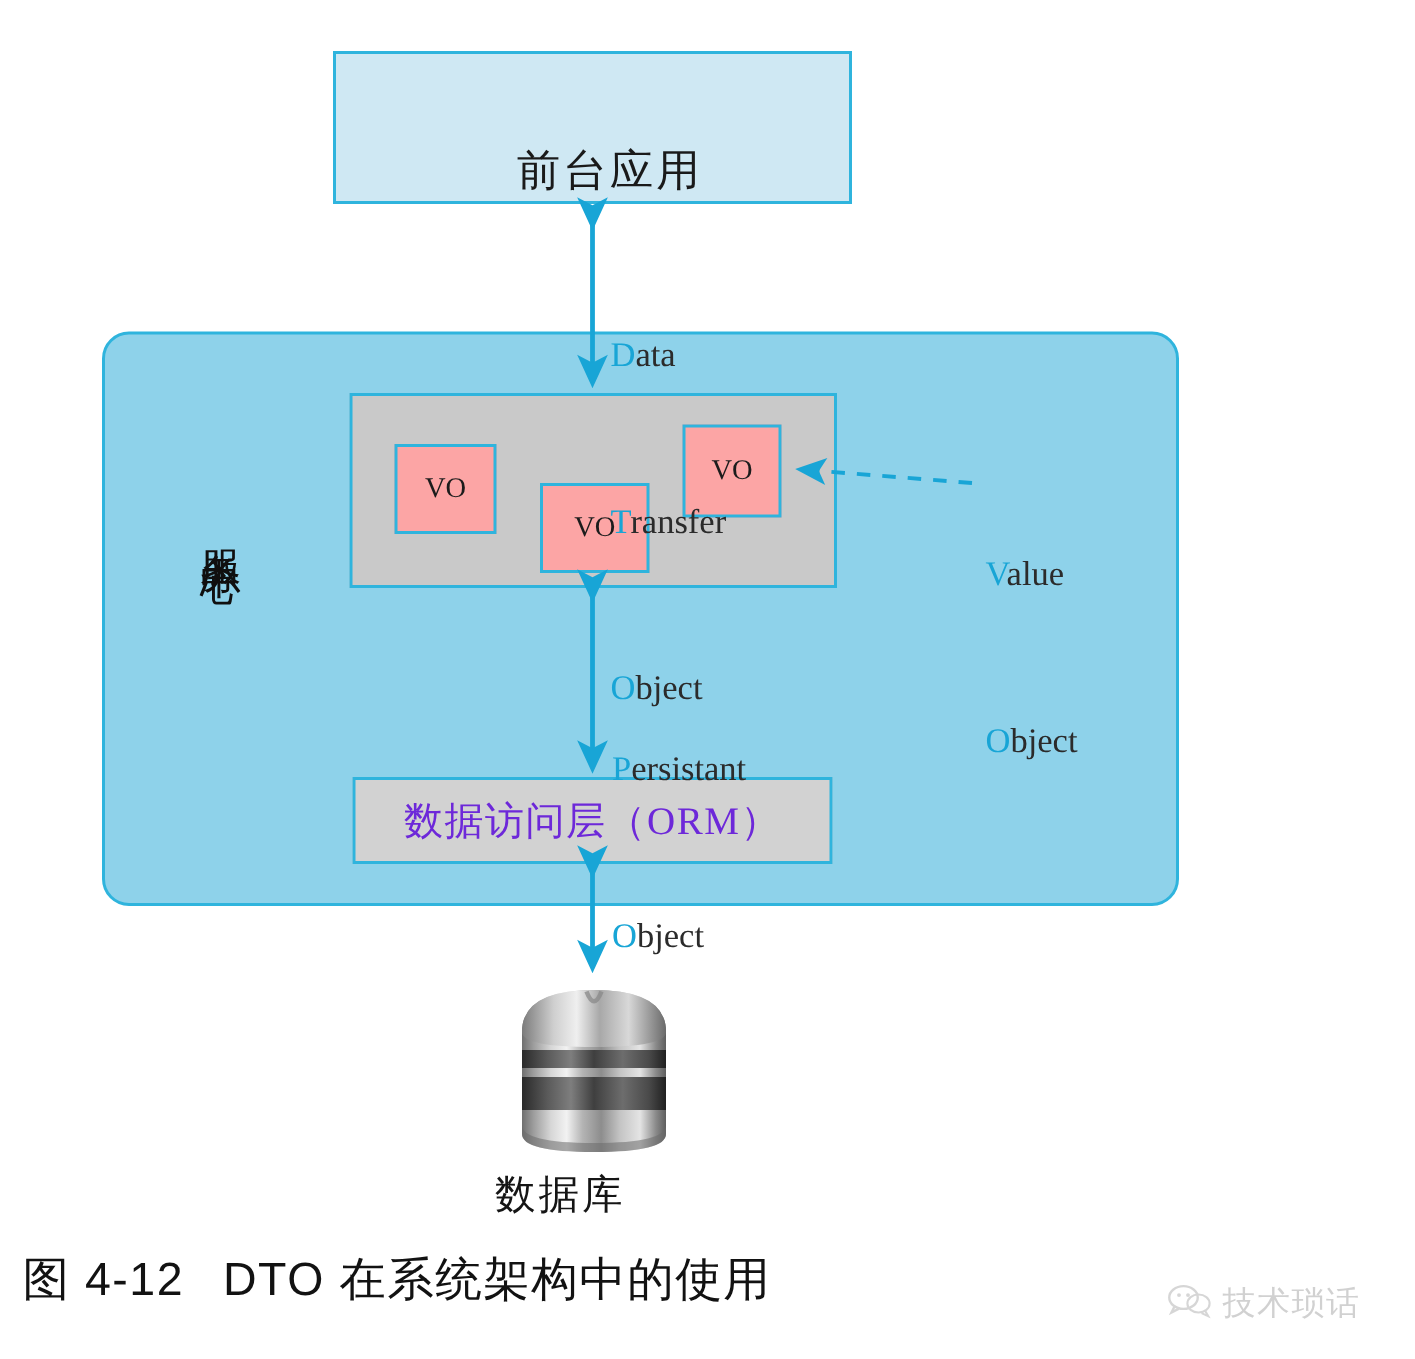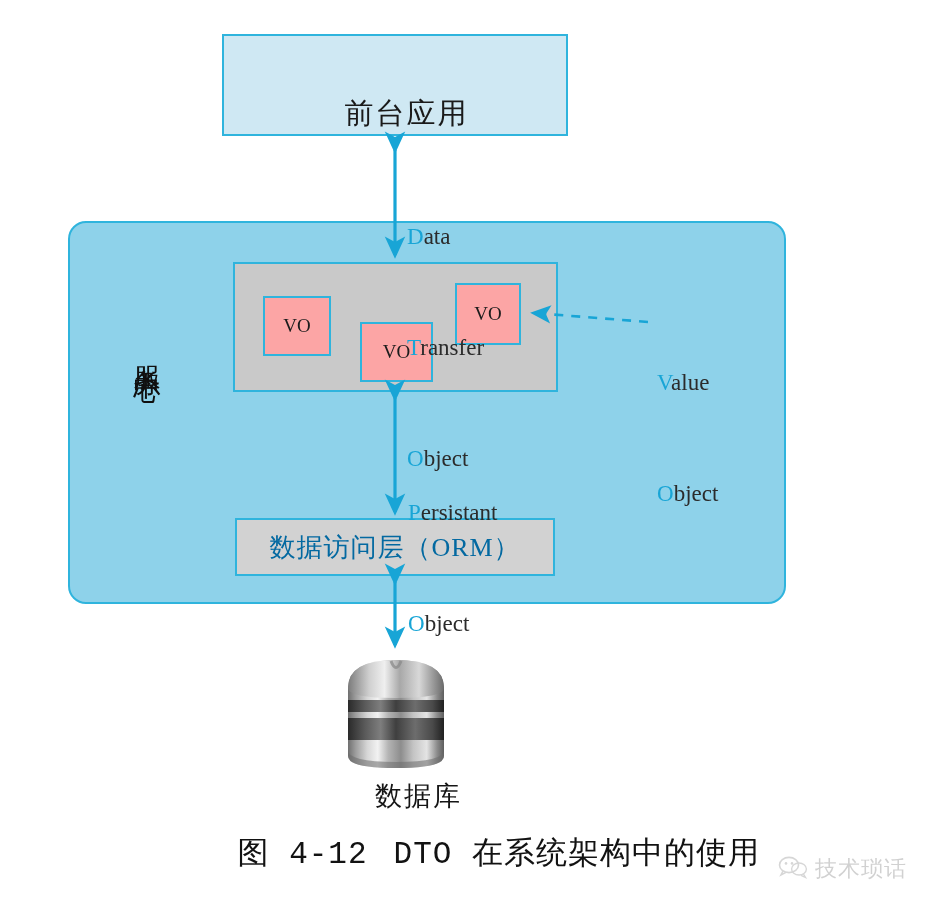--- a/index.html
+++ b/index.html
@@ -46,21 +46,21 @@
   }
   .vo-1{left:263px;top:296px;width:68px;height:60px;}
   .vo-2{left:360px;top:322px;width:73px;height:60px;}
   .vo-3{left:455px;top:283px;width:66px;height:62px;}
 
   
   .orm-box{
     position:absolute;left:235px;top:518px;width:320px;height:58px;
     background:#d2d2d2;border:2px solid #2fb4dd;box-sizing:border-box;
     display:flex;align-items:center;justify-content:center;
-    font-size:26px;color:#0369a1;letter-spacing:1px;
+    font-size:26px;color:#6d28d9;letter-spacing:1px;
     font-family:"Liberation Serif","DejaVu Serif",serif;
   }
 
   
   .arrow-label{
     position:absolute;font-size:23px;line-height:37px;
     color:#2b2b2b;white-space:pre;
     font-family:"Liberation Serif","DejaVu Serif",serif;
   }
   .arrow-label .cap{color:#18a5d6;}
@@ -68,30 +68,31 @@
   .lbl-po{left:408px;top:420px;}
   .lbl-vo{left:657px;top:290px;}
 
   
   .arrows{position:absolute;left:0;top:0;width:943px;height:906px;
           pointer-events:none;}
 
   
   .db-wrap{position:absolute;left:338px;top:652px;width:116px;height:122px;}
   .db-label{
-    position:absolute;left:330px;top:778px;width:132px;text-align:right;
+    position:absolute;left:330px;top:778px;width:132px;text-align:left;
     font-size:27px;color:#151515;letter-spacing:2px;
     font-family:"Liberation Serif","DejaVu Serif",serif;
   }
 
   
   .caption{
-    position:absolute;left:0;top:832px;width:760px;text-align:right;
+    position:absolute;left:0;top:832px;width:760px;text-align:left;
     font-size:31px;color:#121212;letter-spacing:1px;
-    font-family:Liberation Mono, monospace;
+    font-family:Liberation Sans, sans-serif;
+    padding-left:15px;
   }
   .caption .gap{display:inline-block;width:26px;}
 
   
   .watermark{
     position:absolute;left:778px;top:852px;width:160px;height:34px;
     display:flex;align-items:center;gap:7px;opacity:.34;
   }
   .watermark .wm-text{
     font-size:22px;color:#7a7a7a;letter-spacing:1px;

